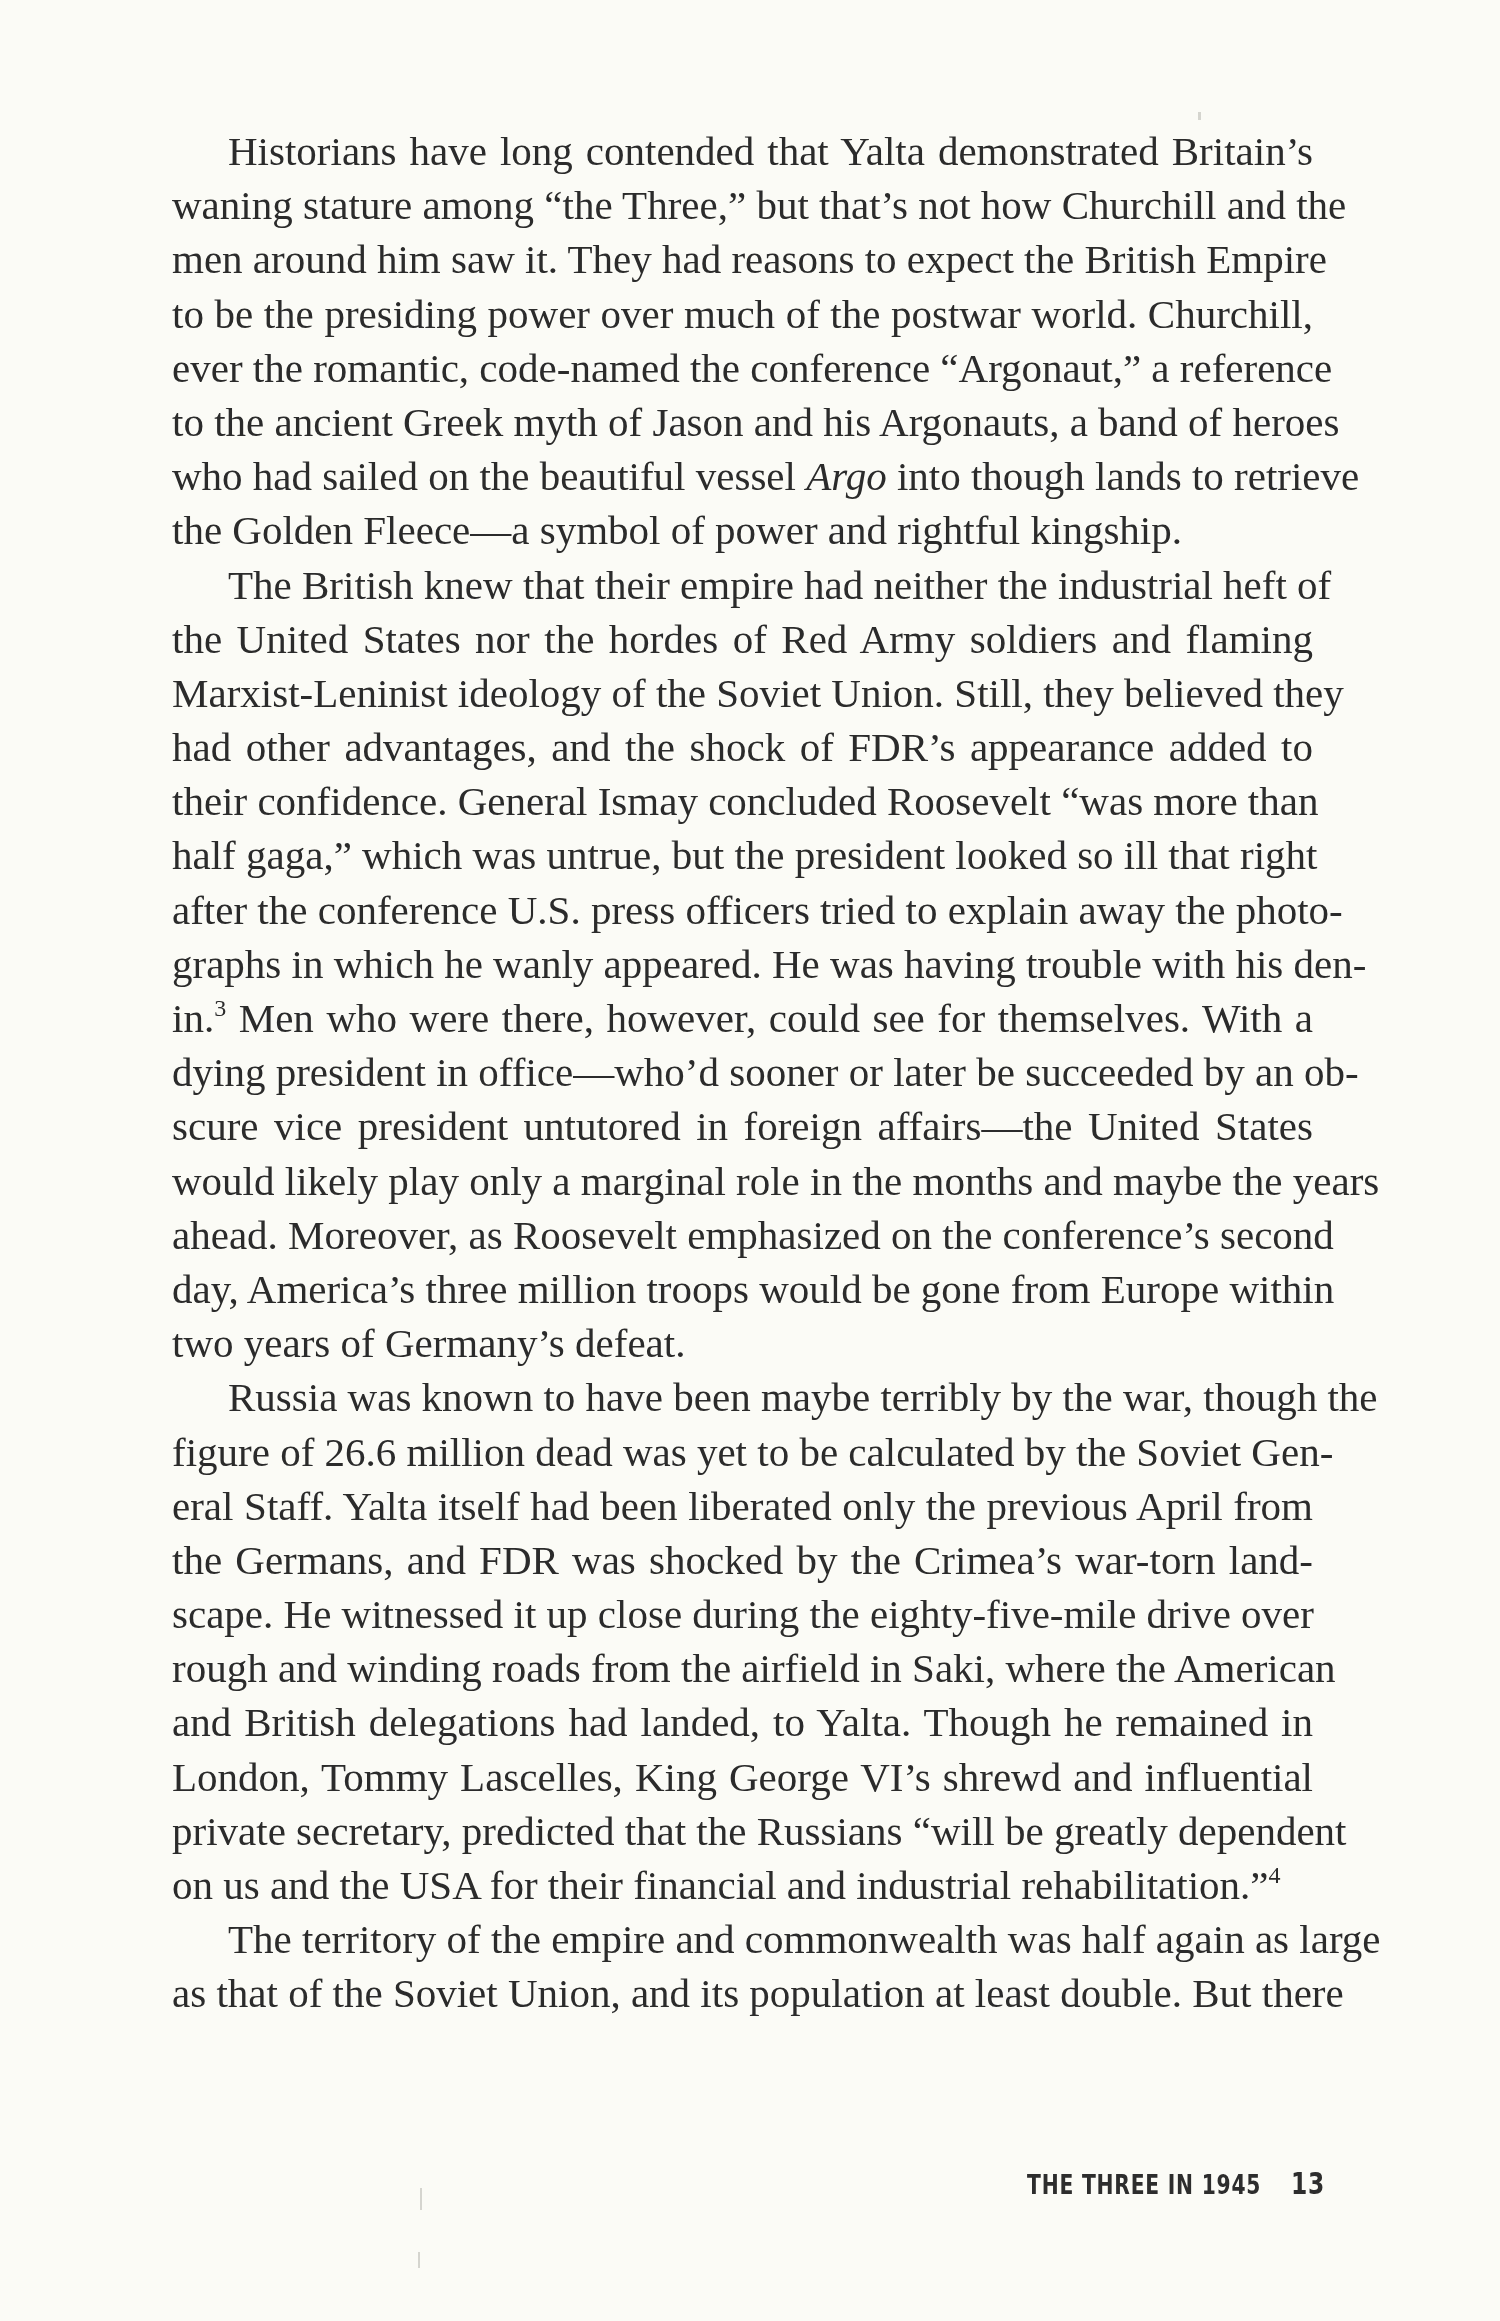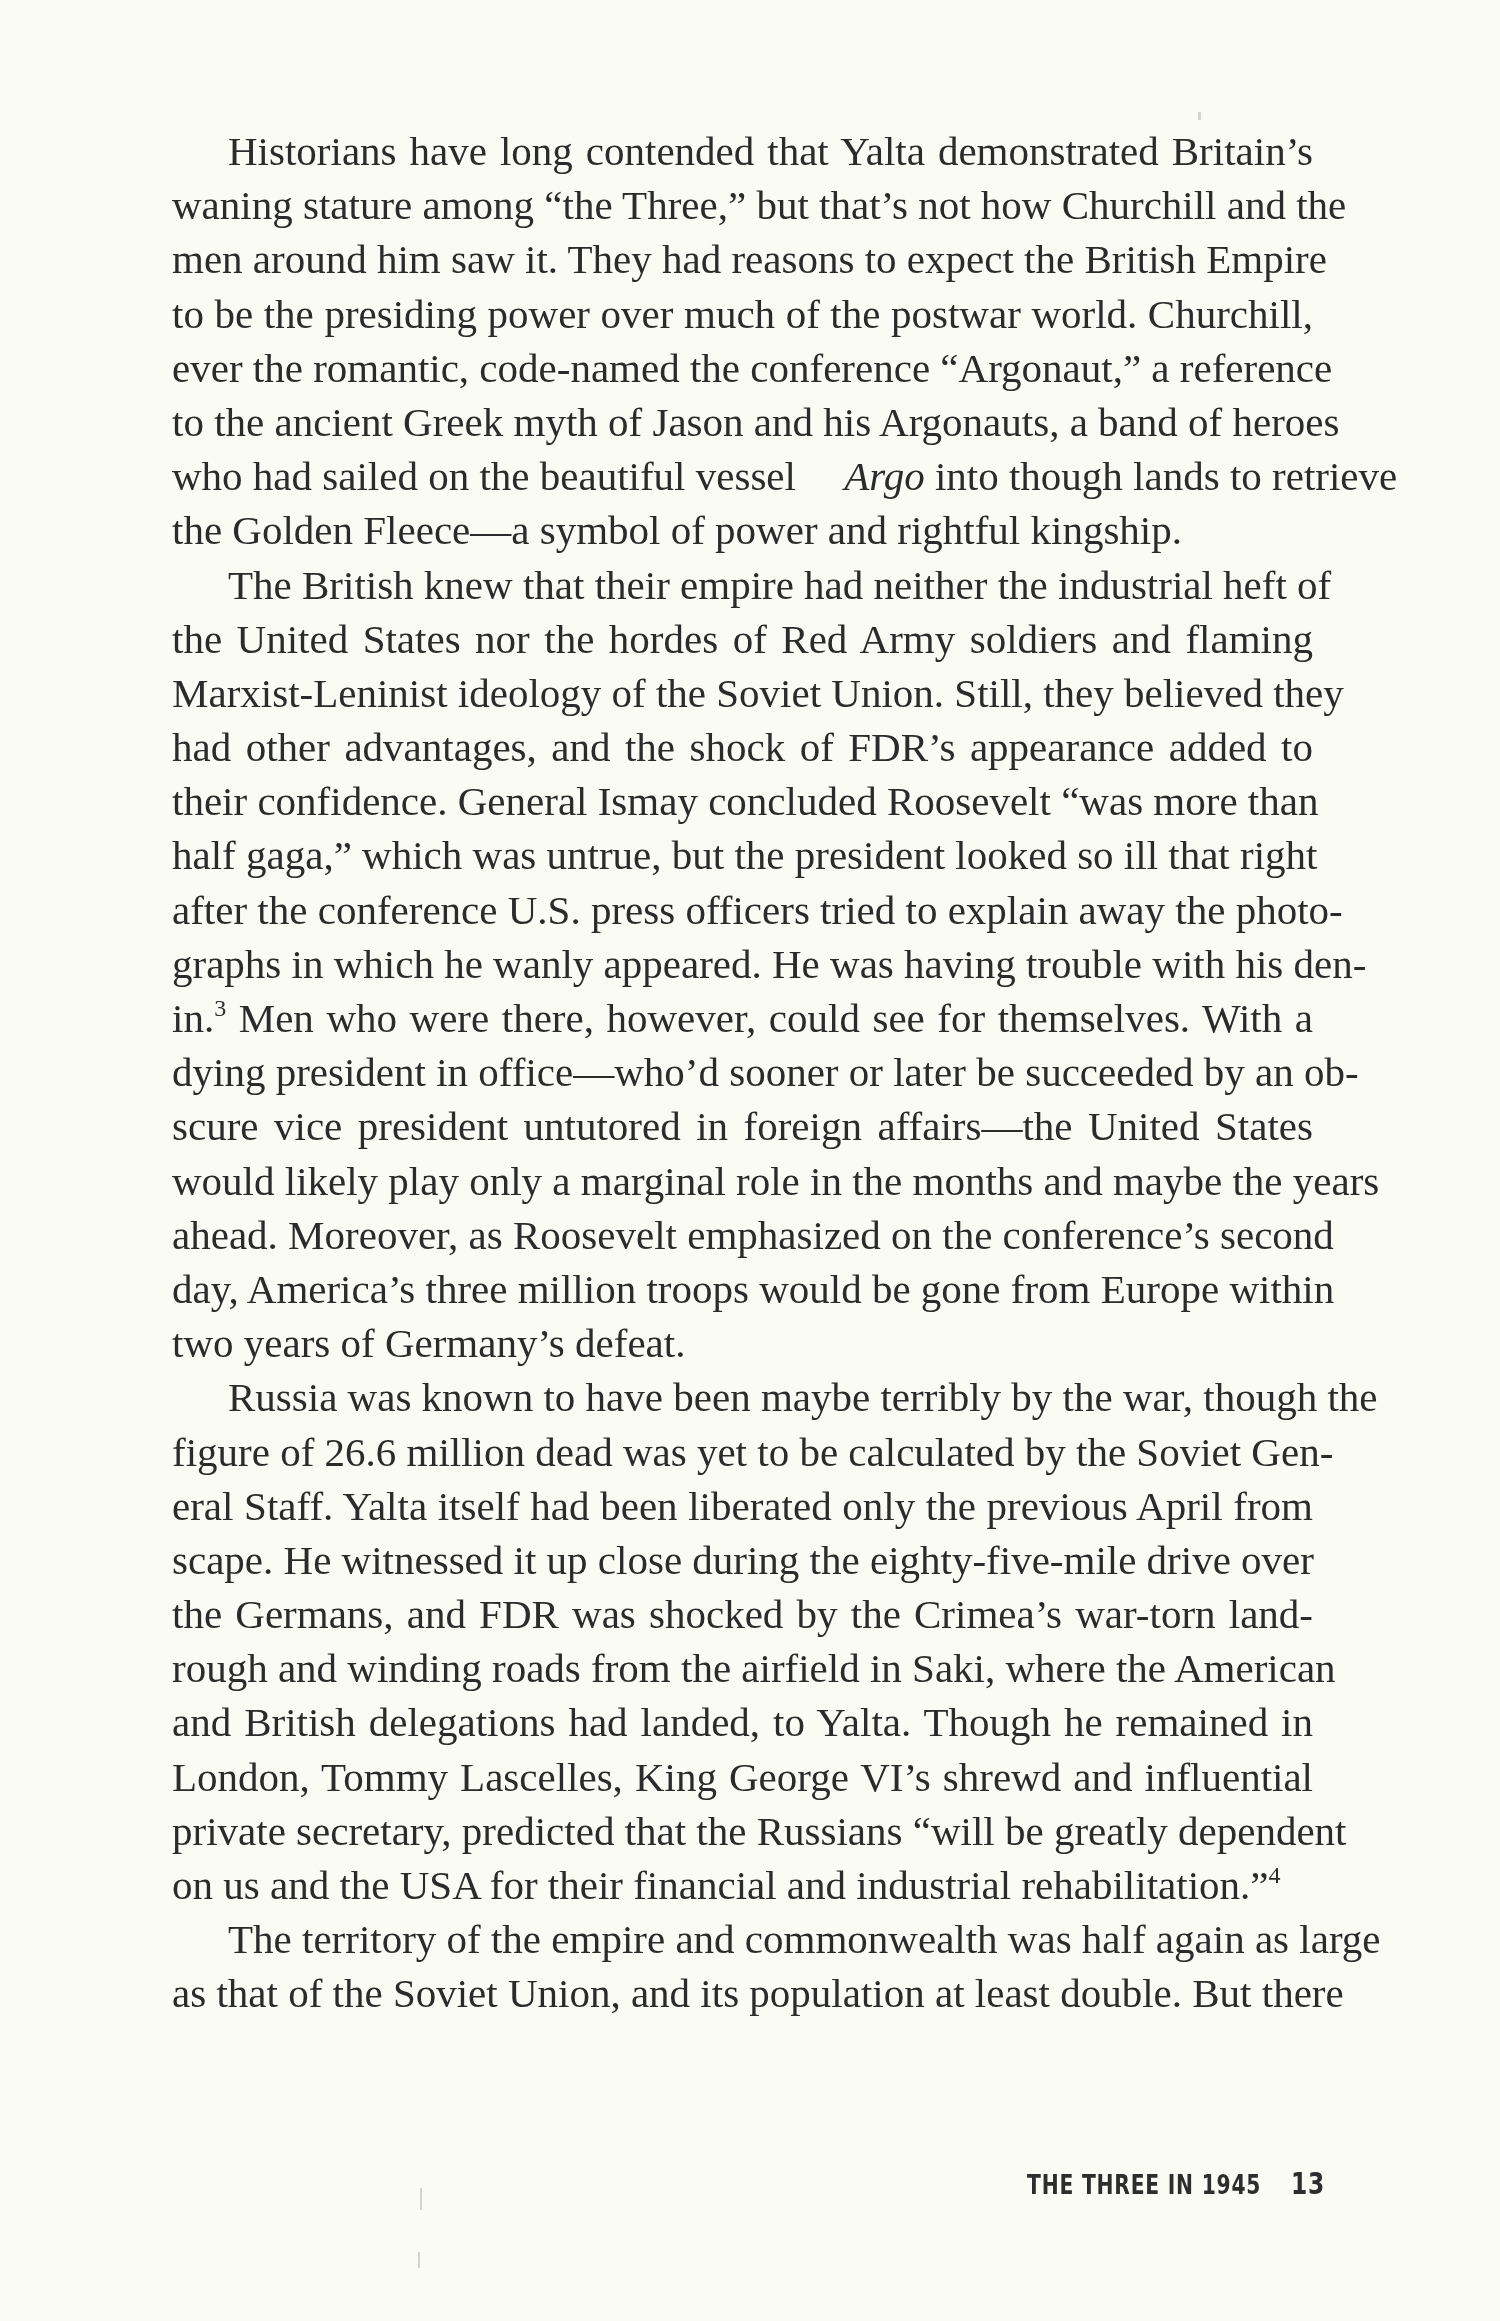--- a/index.html
+++ b/index.html
@@ -12,21 +12,21 @@
   .column {
     position: absolute; left: 172px; top: 124px; width: 1141px;
   }
   .line {
     display: block; height: 54.2px; line-height: 54.2px;
     font-size: 41px; white-space: nowrap;
     text-align: justify; text-align-last: justify;
   }
   .line.indent { padding-left: 56px; }
   .line.last { text-align-last: left; }
-  .line i { font-style: italic; margin-left: 38px; }
+  .line i { font-style: italic; }
   sup { font-size: 24px; line-height: 0; vertical-align: 16px; }
   .footer {
     position: absolute; top: 2166px; right: 175px;
     font-family: "DejaVu Sans", "Liberation Sans", sans-serif;
     font-weight: bold; font-size: 26px; color: #2d2d2d;
     transform: scaleX(0.78); transform-origin: right top;
     letter-spacing: 1px; white-space: nowrap;
   }
   .footer .pg { margin-left: 38px; font-size: 30px; }
   .mark { position: absolute; background: #bdbdb5; opacity: 0.6; }
@@ -62,22 +62,22 @@
     <span class="line">would likely play only a marginal role in the months and maybe the years</span>
     <span class="line">ahead. Moreover, as Roosevelt emphasized on the conference’s second</span>
     <span class="line">day, America’s three million troops would be gone from Europe within</span>
     <span class="line last">two years of Germany’s defeat.</span>
   </div>
 
   <div>
     <span class="line indent">Russia was known to have been maybe terribly by the war, though the</span>
     <span class="line">figure of 26.6 million dead was yet to be calculated by the Soviet Gen-</span>
     <span class="line">eral Staff. Yalta itself had been liberated only the previous April from</span>
+    <span class="line">the Germans, and FDR was shocked by the Crimea’s war-torn land-</span>
     <span class="line">scape. He witnessed it up close during the eighty-five-mile drive over</span>
-    <span class="line">the Germans, and FDR was shocked by the Crimea’s war-torn land-</span>
     <span class="line">rough and winding roads from the airfield in Saki, where the American</span>
     <span class="line">and British delegations had landed, to Yalta. Though he remained in</span>
     <span class="line">London, Tommy Lascelles, King George VI’s shrewd and influential</span>
     <span class="line">private secretary, predicted that the Russians “will be greatly dependent</span>
     <span class="line last"><span>on us and the USA for their financial and industrial rehabilitation.”</span><sup>4</sup></span>
   </div>
 
   <div>
     <span class="line indent">The territory of the empire and commonwealth was half again as large</span>
     <span class="line">as that of the Soviet Union, and its population at least double. But there</span>

